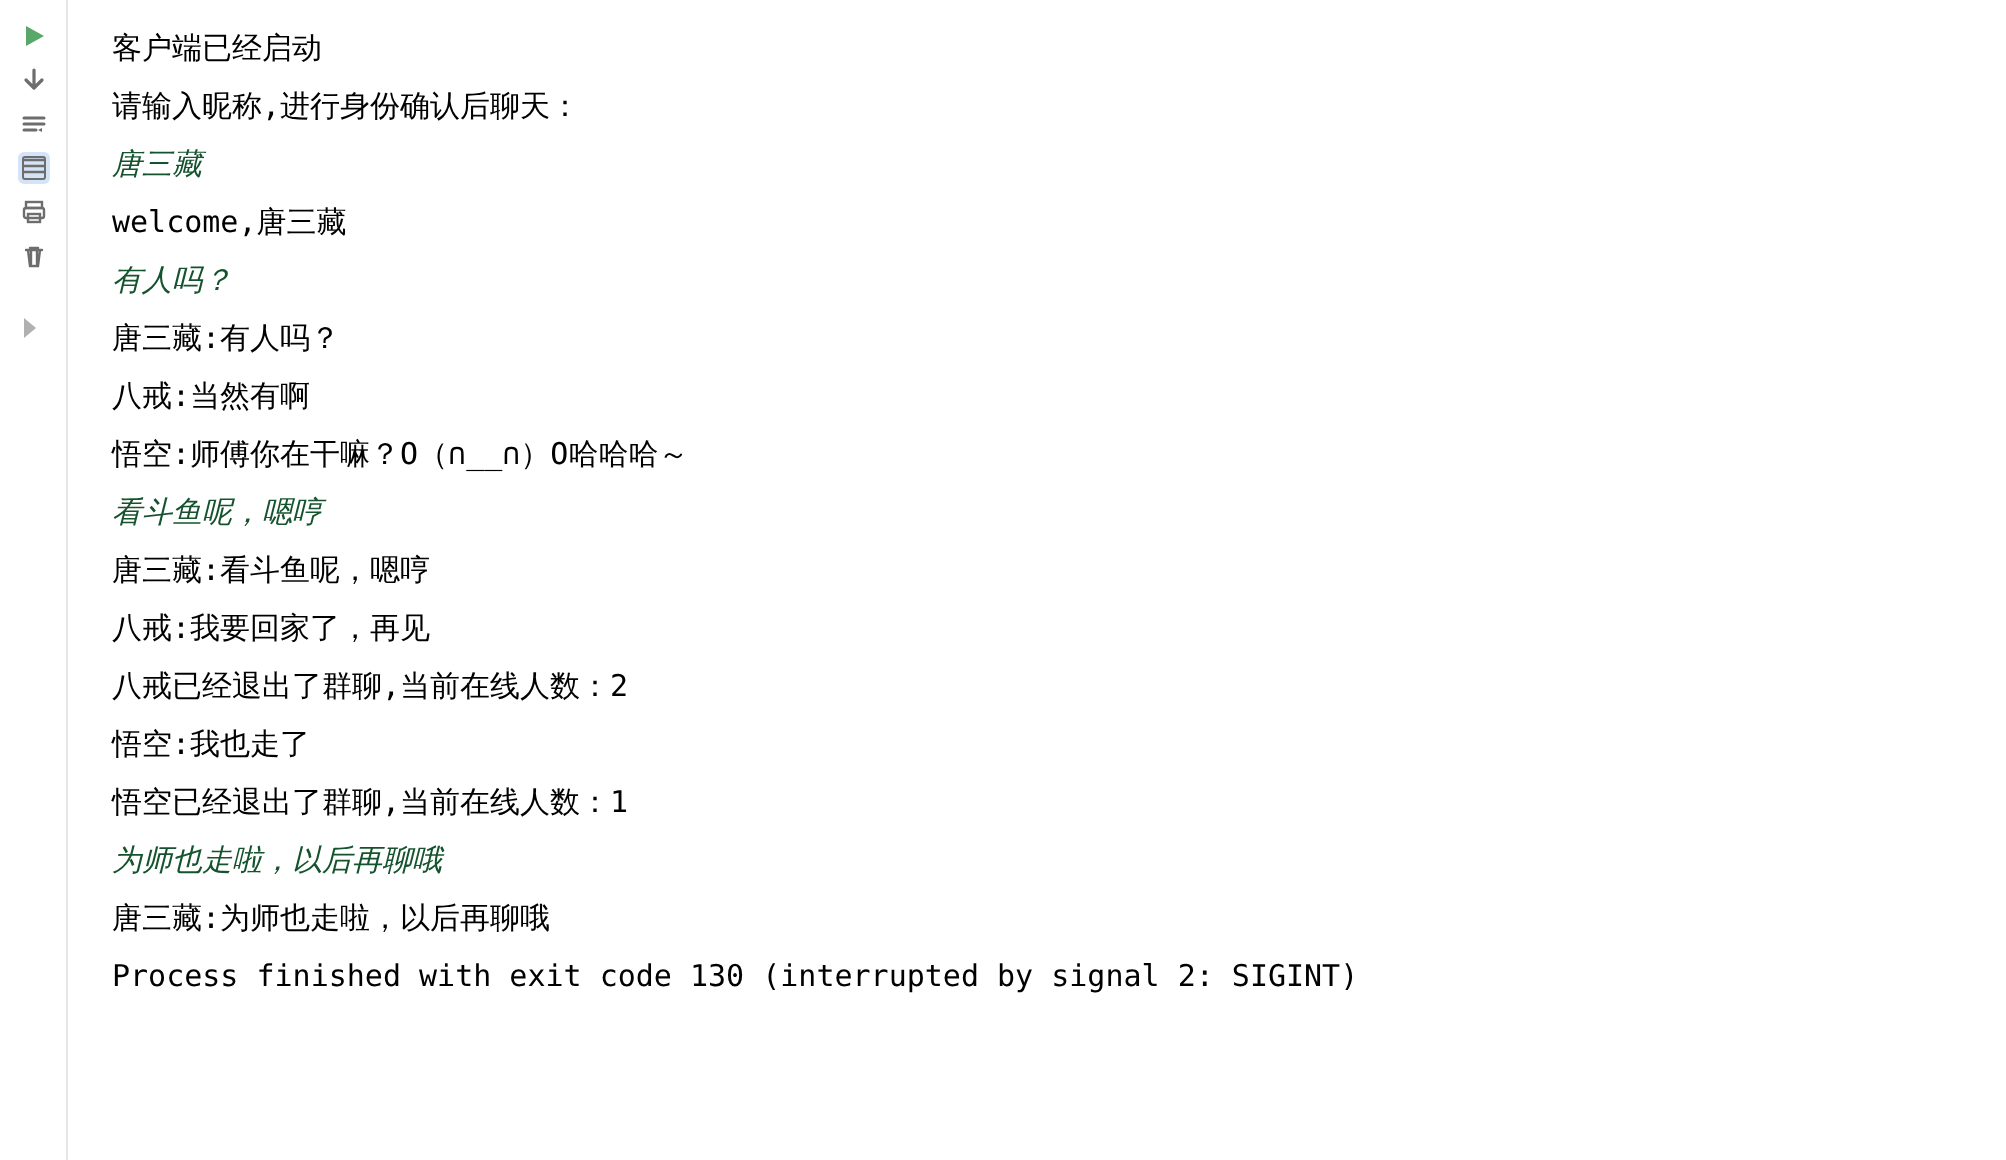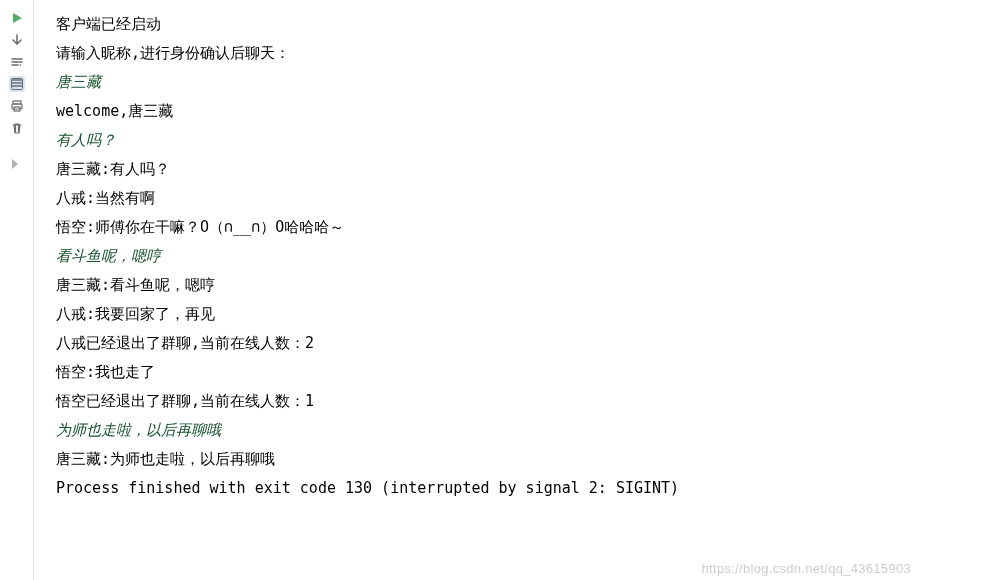--- a/index.html
+++ b/index.html
@@ -123,16 +123,15 @@
     </span>
     <span class="icon hide-handle" title="Hide">
       <svg width="10" height="10" viewBox="0 0 10 10">
           <polygon points="0,0 6,5 0,10" fill="#b0b0b0"></polygon>
         </svg>
     </span>
   </div>
 
   <div class="console-area">
     <div class="console-content" id="console-lines"><span class="line">客户端已经启动</span><span class="line">请输入昵称,进行身份确认后聊天：</span><span class="line user-input">唐三藏</span><span class="line">welcome,唐三藏</span><span class="line user-input">有人吗？</span><span class="line">唐三藏:有人吗？</span><span class="line">八戒:当然有啊</span><span class="line">悟空:师傅你在干嘛？O（∩__∩）O哈哈哈～</span><span class="line user-input">看斗鱼呢，嗯哼</span><span class="line">唐三藏:看斗鱼呢，嗯哼</span><span class="line">八戒:我要回家了，再见</span><span class="line">八戒已经退出了群聊,当前在线人数：2</span><span class="line">悟空:我也走了</span><span class="line">悟空已经退出了群聊,当前在线人数：1</span><span class="line user-input">为师也走啦，以后再聊哦</span><span class="line">唐三藏:为师也走啦，以后再聊哦</span><span class="line"></span><span class="line">Process finished with exit code 130 (interrupted by signal 2: SIGINT)</span></div>
-    <div class="watermark">https://blog.csdn.net/qq_43615903</div>
   </div>
 
 </div>
 
 </body></html>

